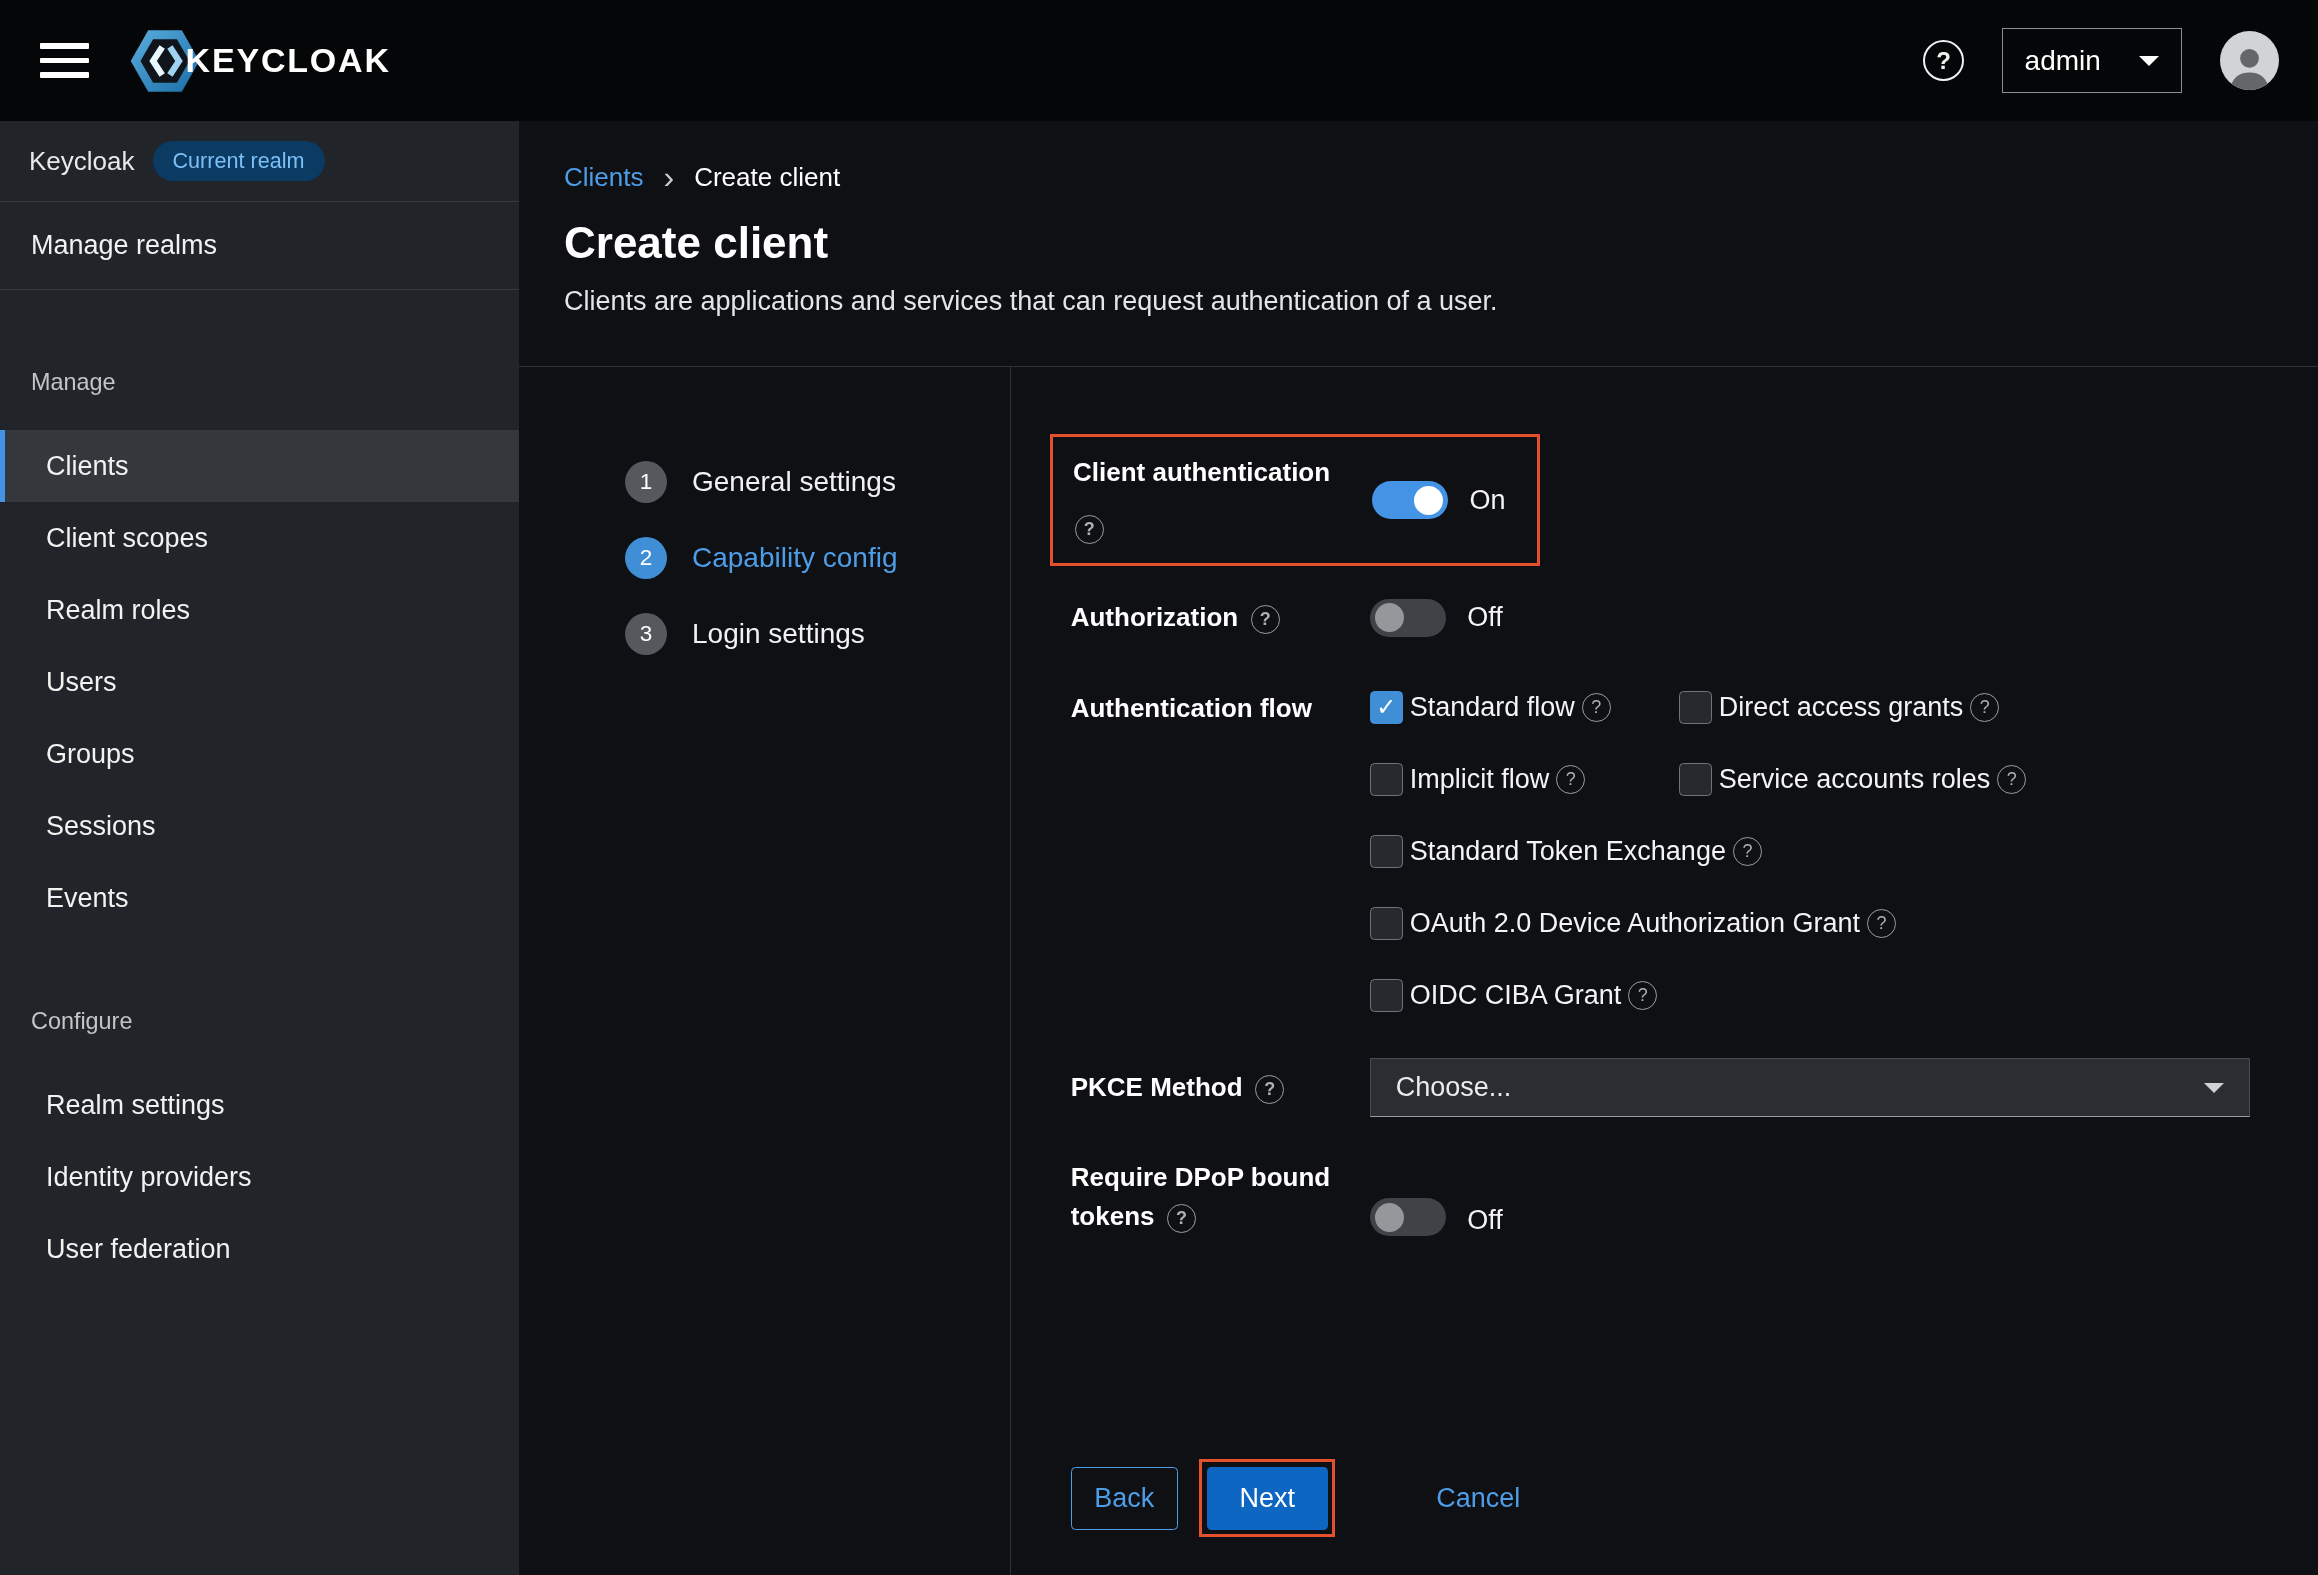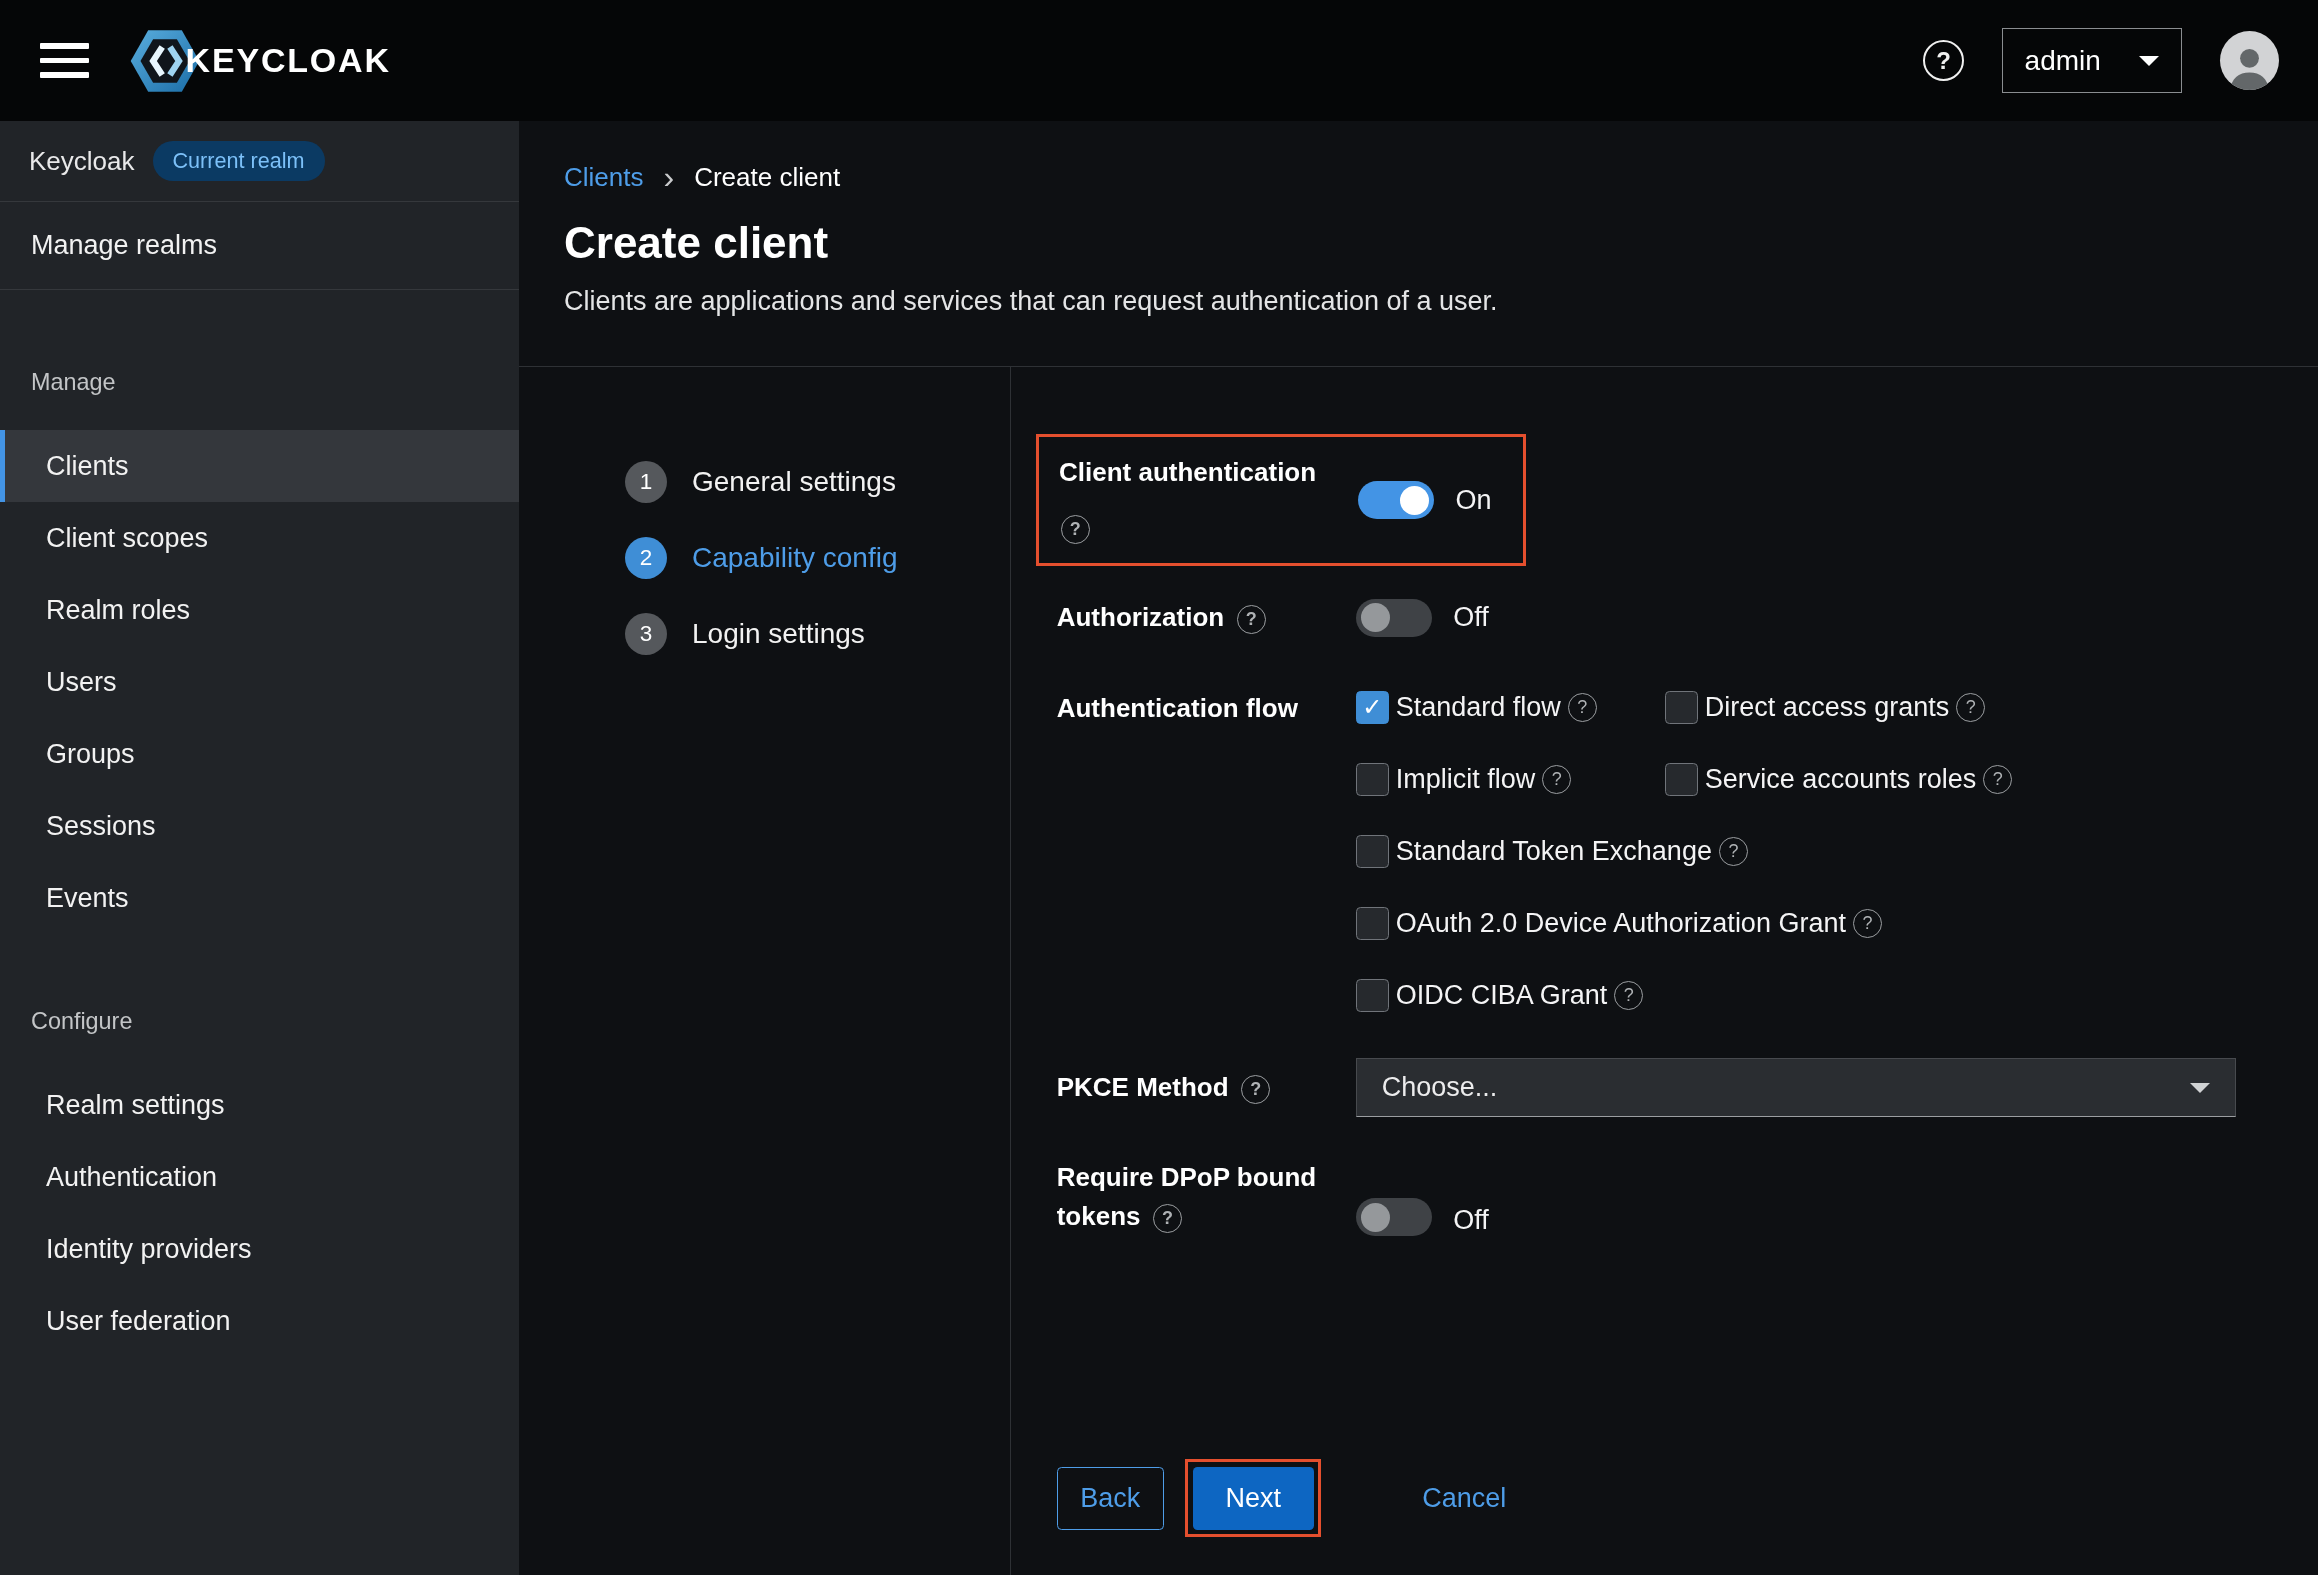--- a/index.html
+++ b/index.html
@@ -44,21 +44,21 @@
   .page-subtitle{margin-top:18px;font-size:27px;color:#e4e5e6}
 
   .content{flex:1;display:flex;min-height:0}
   .steps-col{flex:0 0 491px;width:491px;padding:77px 0 0 106px}
   .step{display:flex;align-items:center;gap:25px;height:76px;cursor:pointer}
   .step-circle{width:42px;height:42px;border-radius:50%;background:#55585c;color:#fff;font-size:22.5px;display:flex;align-items:center;justify-content:center;flex:0 0 42px}
   .step.active .step-circle{background:#3f8ed6}
   .step-label{font-size:28px;color:#f2f2f2}
   .step.active .step-label{color:#4e9de8}
 
-  .form-col{flex:1;border-left:0.9px solid #2e3135;padding:67px 54px 0 25px}
+  .form-col{flex:1;border-left:0.9px solid #2e3135;padding:67px 54px 0 39px}
 
   .form-row{display:flex;align-items:center;margin-left:20.7px}
   .label-col{width:299px;flex:0 0 299px;font-size:26px;font-weight:bold;color:#fff;line-height:1.5;display:block}
   .label-col .help{vertical-align:middle;margin-left:12.6px}
 
   .help{width:29px;height:29px;border-radius:50%;border:1.8px solid #9b9ea1;color:#afb2b5;font-size:18px;display:inline-flex;align-items:center;justify-content:center;cursor:pointer;flex:0 0 29px}
   .help::before{content:"?"}
 
   .switch{width:76px;height:38px;border-radius:20px;background:#3f4246;position:relative;flex:0 0 76px;cursor:pointer}
   .switch .knob{position:absolute;top:4.5px;left:5.4px;width:29px;height:29px;border-radius:50%;background:#95989b}
@@ -169,23 +169,20 @@
       </div>
     <div class="nav-item">
         <span>Events</span>
       </div>
 
     <div class="nav-group-title second">Configure</div>
     <div class="nav-item">
         <span>Realm settings</span>
       </div>
     <div class="nav-item">
-        <span>Authentication</span>
-      </div>
-    <div class="nav-item">
         <span>Identity providers</span>
       </div>
     <div class="nav-item">
         <span>User federation</span>
       </div>
   </nav>
 
   <main class="main">
     <div class="page-header">
       <div class="breadcrumb">

